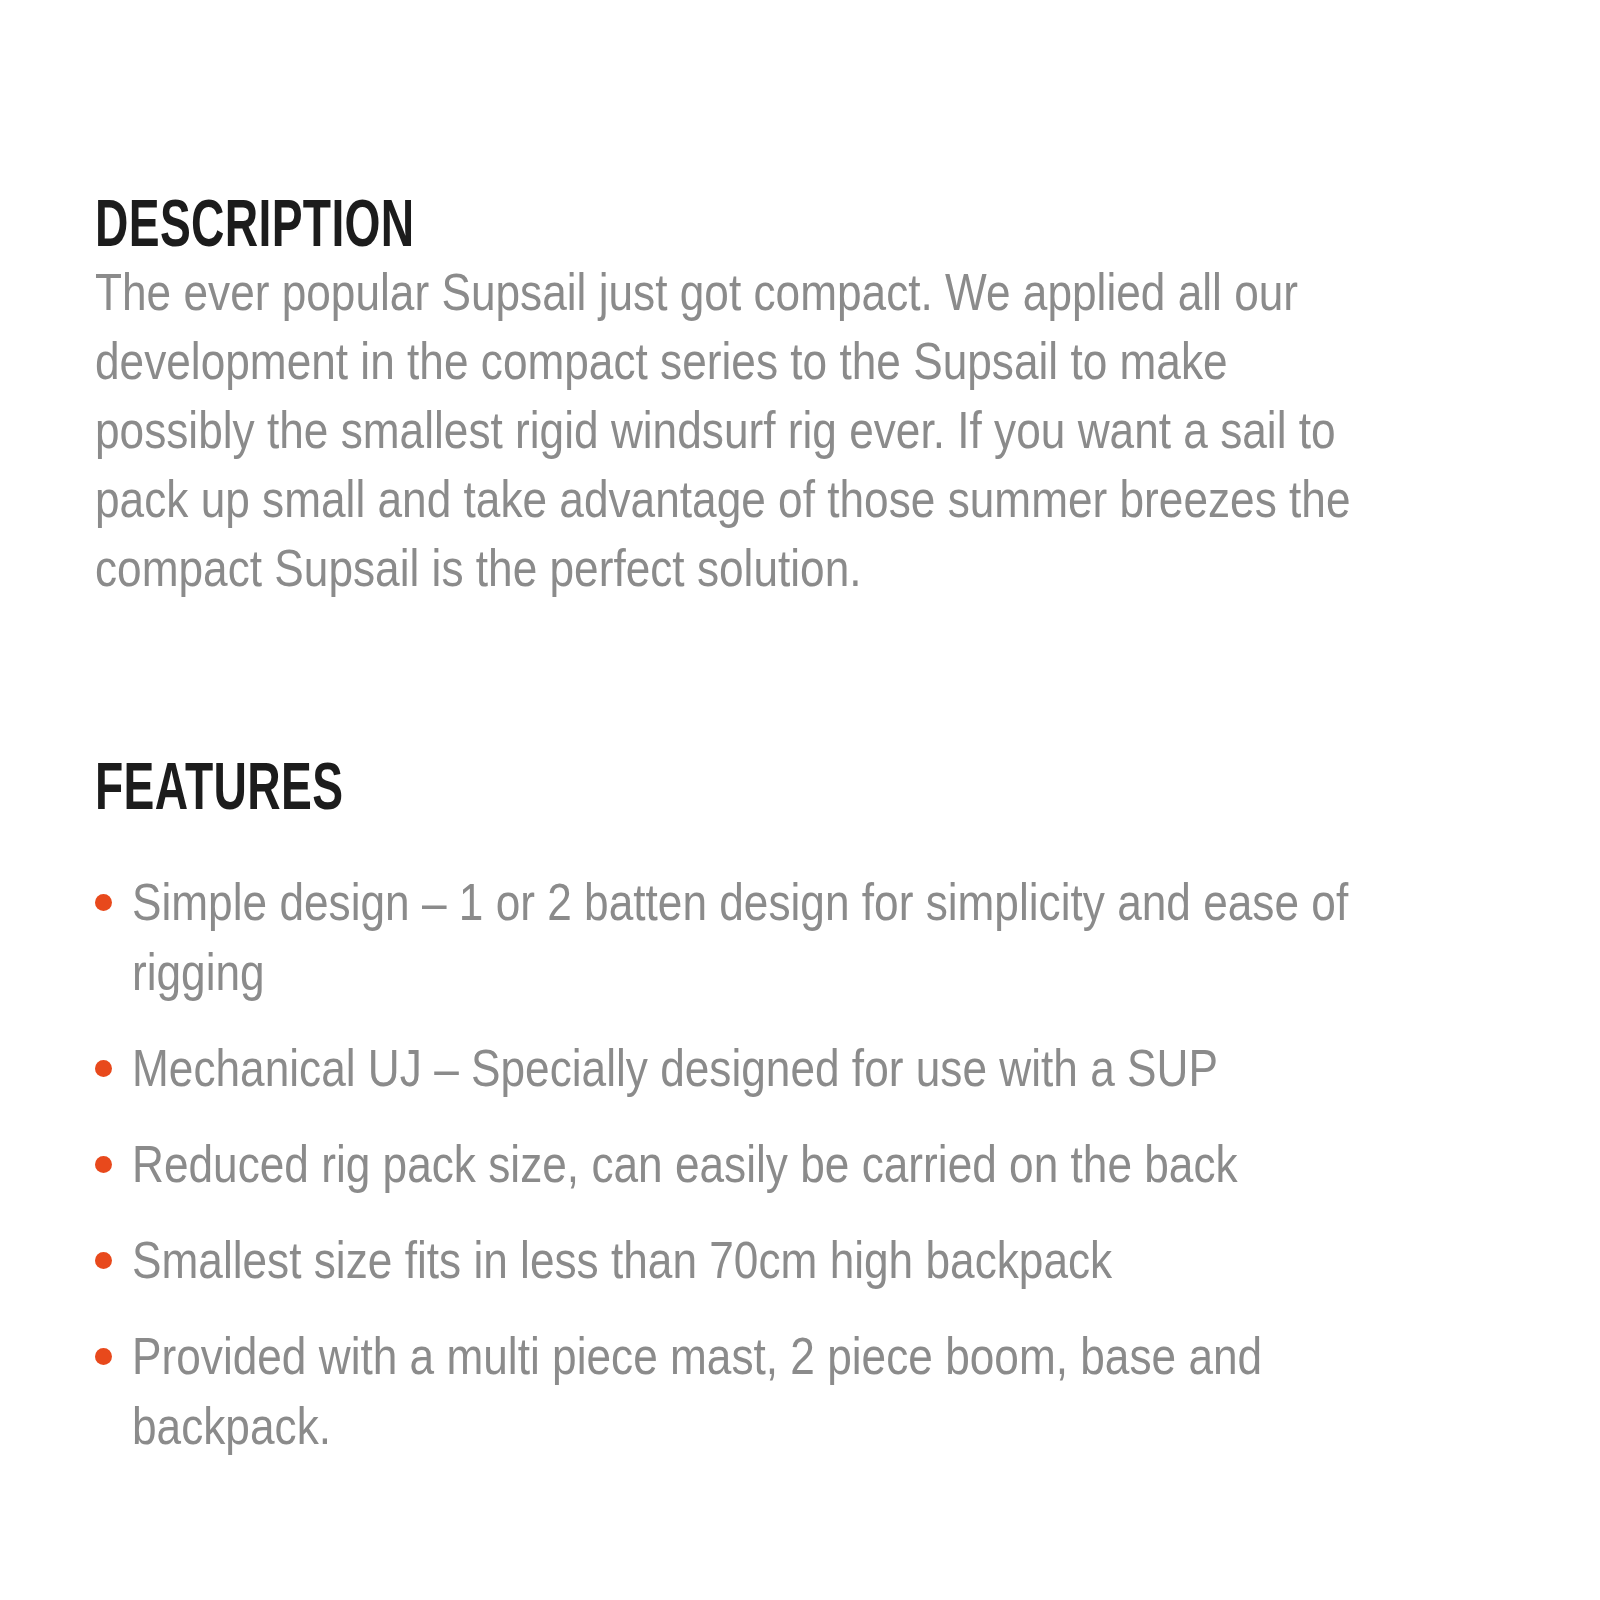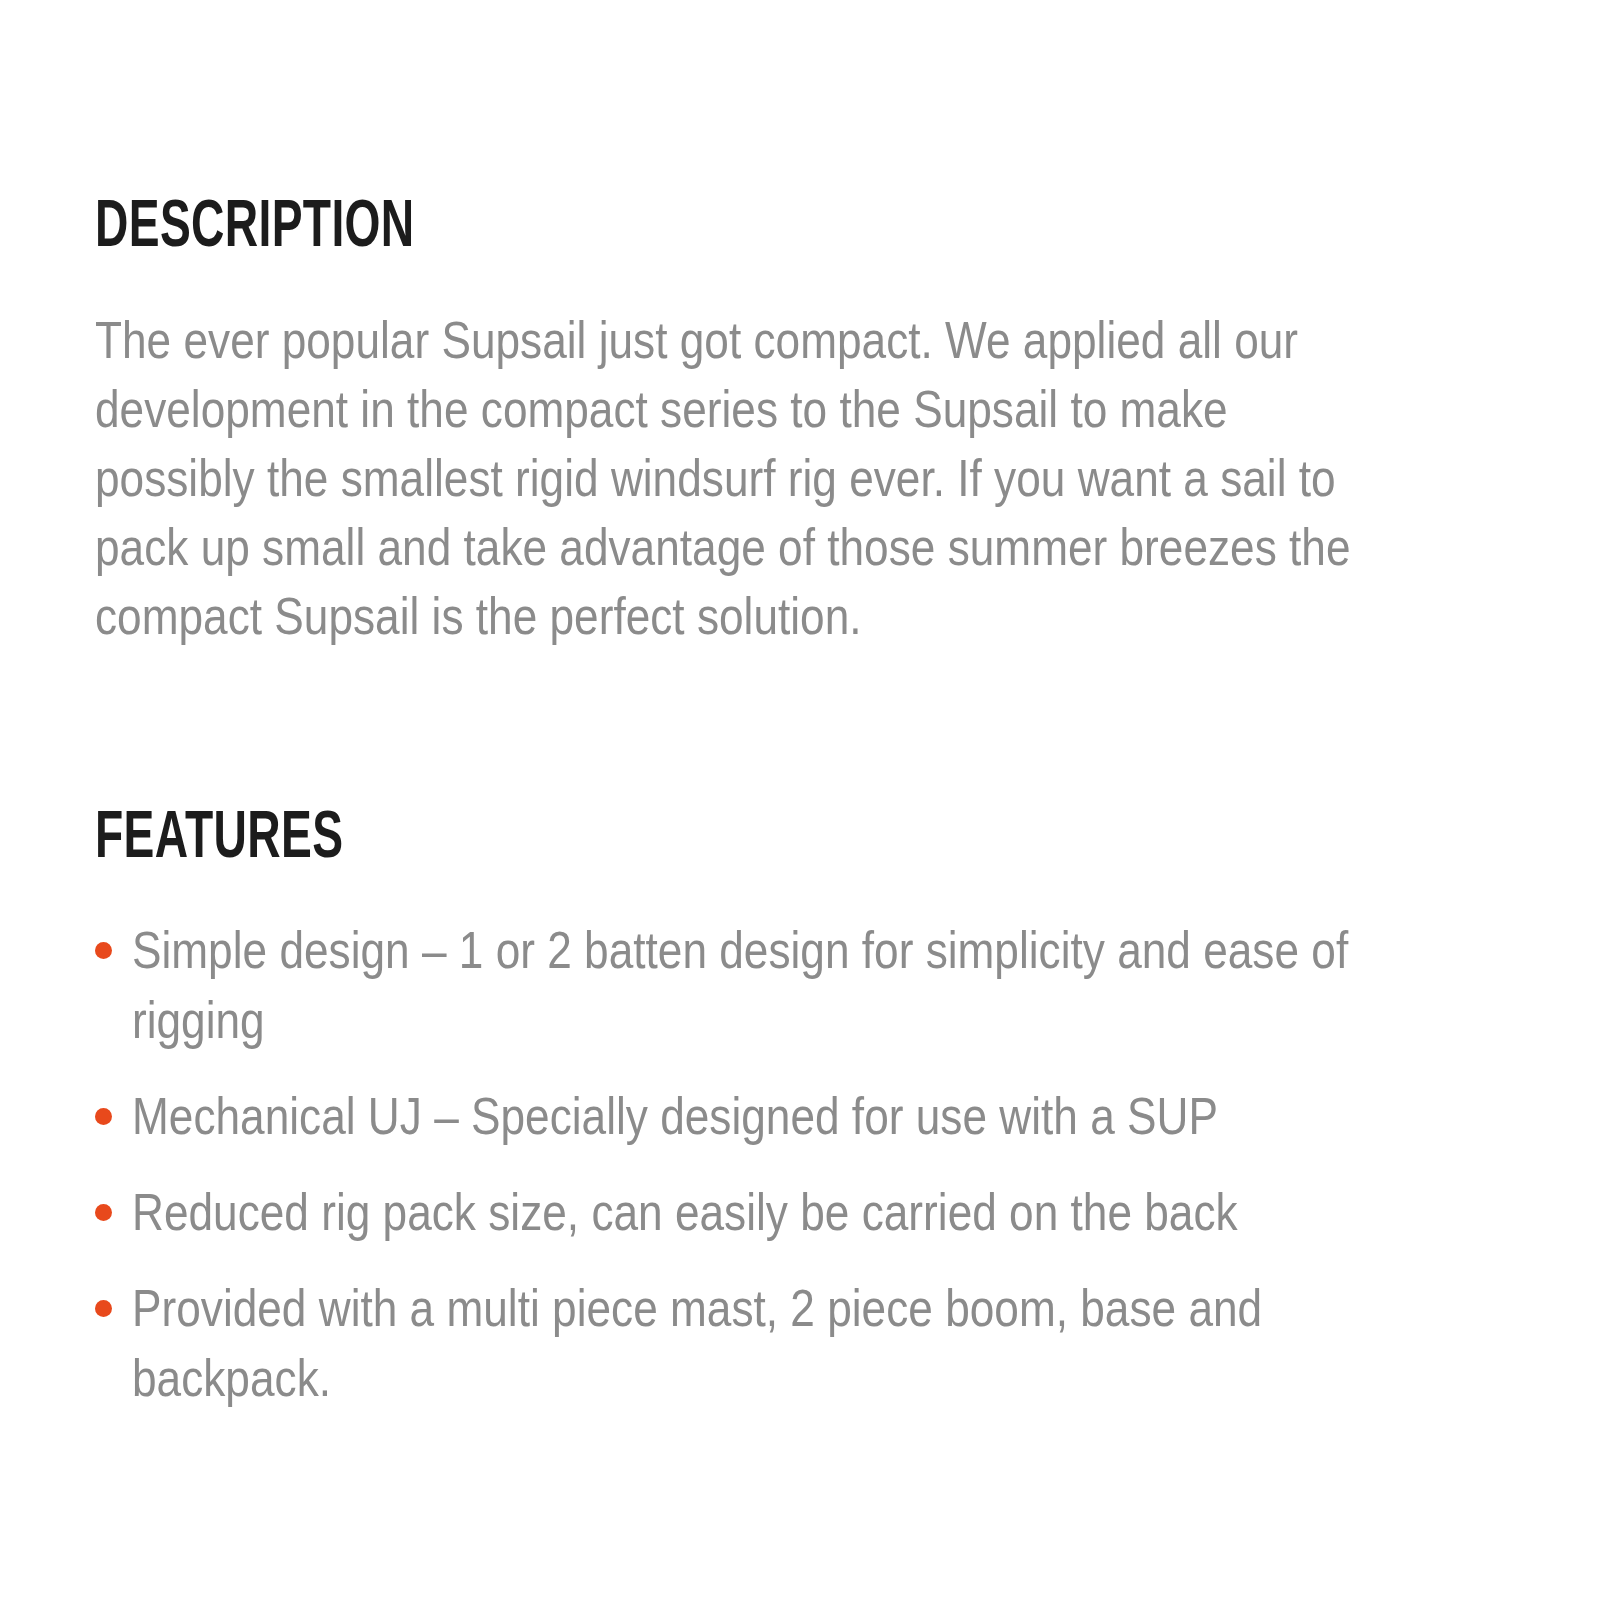--- a/index.html
+++ b/index.html
@@ -24,21 +24,20 @@
     line-height: 70px;
     color: var(--color-heading, #1c1c1c);
     transform: scaleX(0.70);
     transform-origin: 0 50%;
     white-space: nowrap;
     letter-spacing: 0.5px;
   }
   .heading-description { margin-top: 188px; }
   .heading-features { margin-top: 148px; }
   .paragraph {
-    margin-top: 48px;
   }
   .body-line {
     font-size: 52px;
     line-height: 69px;
     color: var(--color-body, #8b8b8b);
     transform: scaleX(0.85);
     transform-origin: 0 50%;
     white-space: nowrap;
   }
   .features-list {
@@ -89,18 +88,22 @@
       <li class="feature-item">
         <span class="bullet"></span>
         <div class="body-line">Mechanical UJ – Specially designed for use with a SUP</div>
       </li>
       <li class="feature-item">
         <span class="bullet"></span>
         <div class="body-line">Reduced rig pack size, can easily be carried on the back</div>
       </li>
       <li class="feature-item">
         <span class="bullet"></span>
+        <div class="body-line">Smallest size fits in less than 70cm high backpack</div>
+      </li>
+      <li class="feature-item">
+        <span class="bullet"></span>
         <div class="body-line">Provided with a multi piece mast, 2 piece boom, base and</div>
         <div class="body-line">backpack.</div>
       </li>
     </ul>
 
 </div>
 
 </body></html>

